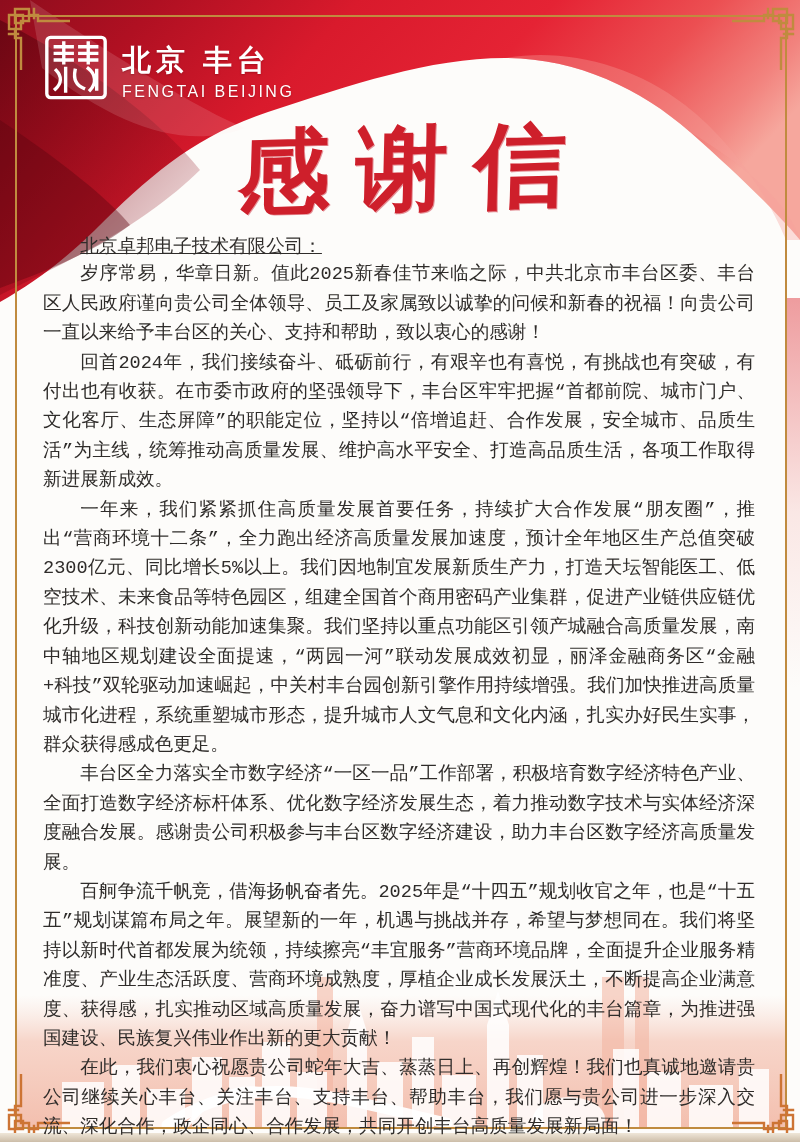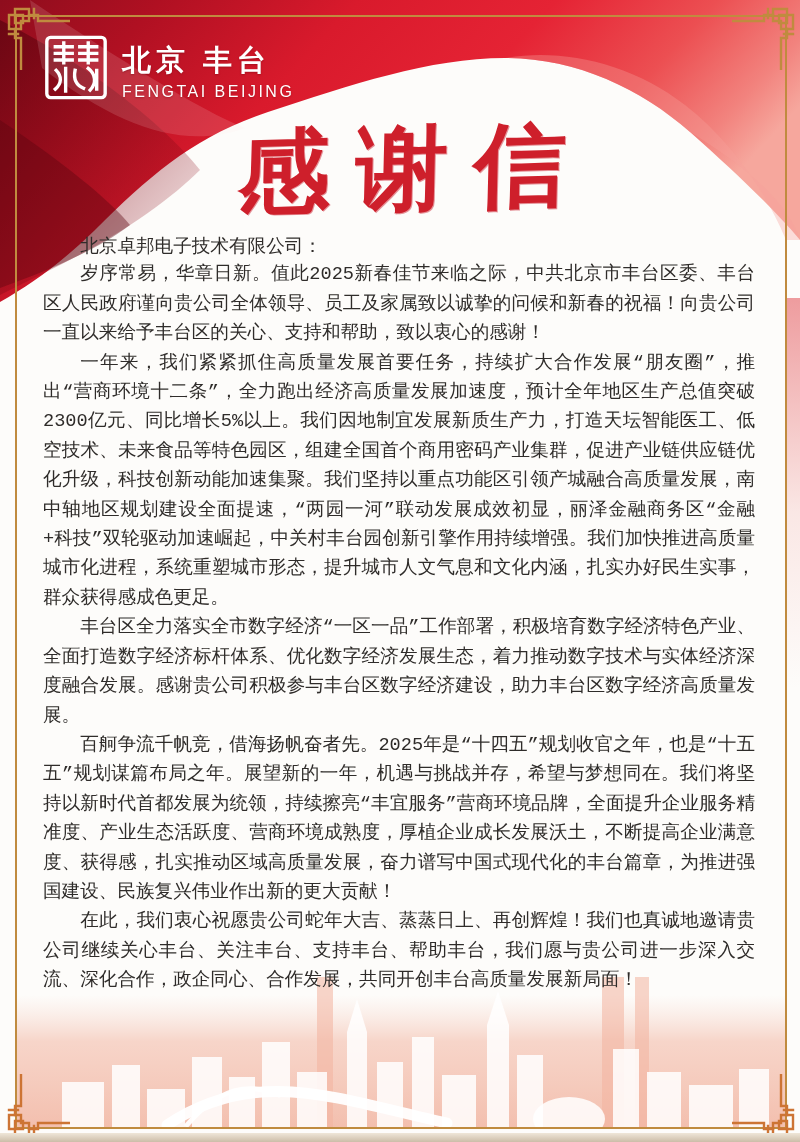--- a/index.html
+++ b/index.html
@@ -47,21 +47,21 @@
     transform:rotate(-1.6deg) skewX(-3deg);
     text-shadow:1px 1px 0 rgba(200,20,35,.45);
   }
 
   
   .letter {
     position:absolute; left:43px; right:45px; top:231px; z-index:6;
     color:var(--text-ink,#2f2c2a); font-size:18.6px; line-height:29.4px;
     text-align:justify; font-weight:500;
   }
-  .salutation { text-indent:2em; }
+  .salutation { text-indent:2em;text-decoration:underline; }
   .para { margin:0; text-indent:2em;font-family:Liberation Mono, monospace; }
 
   
   .skyline { position:absolute; left:17px; bottom:15px; width:768px; height:150px; z-index:1; }
 
   
   .right-fade {
     position:absolute; top:298px; right:0; width:13px; height:390px; z-index:2;
     background:linear-gradient(to bottom, rgba(228,92,97,.6), rgba(243,183,180,.3) 55%, rgba(255,255,255,0));
   }
@@ -155,20 +155,21 @@
     <g fill="none" stroke="rgba(255,255,255,0.95)" stroke-linecap="round">
       <path d="M150,148 C240,88 320,122 430,146" stroke-width="11"></path>
       <path d="M170,148 C200,112 230,104 262,118" stroke-width="5"></path>
     </g>
   </svg>
 
   <div class="letter">
     <div class="salutation">北京卓邦电子技术有限公司：</div>
     <div>
         <p class="para">岁序常易，华章日新。值此2025新春佳节来临之际，中共北京市丰台区委、丰台区人民政府谨向贵公司全体领导、员工及家属致以诚挚的问候和新春的祝福！向贵公司一直以来给予丰台区的关心、支持和帮助，致以衷心的感谢！</p>
+        <p class="para">回首2024年，我们接续奋斗、砥砺前行，有艰辛也有喜悦，有挑战也有突破，有付出也有收获。在市委市政府的坚强领导下，丰台区牢牢把握“首都前院、城市门户、文化客厅、生态屏障”的职能定位，坚持以“倍增追赶、合作发展，安全城市、品质生活”为主线，统筹推动高质量发展、维护高水平安全、打造高品质生活，各项工作取得新进展新成效。</p>
         <p class="para">一年来，我们紧紧抓住高质量发展首要任务，持续扩大合作发展“朋友圈”，推出“营商环境十二条”，全力跑出经济高质量发展加速度，预计全年地区生产总值突破2300亿元、同比增长5%以上。我们因地制宜发展新质生产力，打造天坛智能医工、低空技术、未来食品等特色园区，组建全国首个商用密码产业集群，促进产业链供应链优化升级，科技创新动能加速集聚。我们坚持以重点功能区引领产城融合高质量发展，南中轴地区规划建设全面提速，“两园一河”联动发展成效初显，丽泽金融商务区“金融+科技”双轮驱动加速崛起，中关村丰台园创新引擎作用持续增强。我们加快推进高质量城市化进程，系统重塑城市形态，提升城市人文气息和文化内涵，扎实办好民生实事，群众获得感成色更足。</p>
         <p class="para">丰台区全力落实全市数字经济“一区一品”工作部署，积极培育数字经济特色产业、全面打造数字经济标杆体系、优化数字经济发展生态，着力推动数字技术与实体经济深度融合发展。感谢贵公司积极参与丰台区数字经济建设，助力丰台区数字经济高质量发展。</p>
         <p class="para">百舸争流千帆竞，借海扬帆奋者先。2025年是“十四五”规划收官之年，也是“十五五”规划谋篇布局之年。展望新的一年，机遇与挑战并存，希望与梦想同在。我们将坚持以新时代首都发展为统领，持续擦亮“丰宜服务”营商环境品牌，全面提升企业服务精准度、产业生态活跃度、营商环境成熟度，厚植企业成长发展沃土，不断提高企业满意度、获得感，扎实推动区域高质量发展，奋力谱写中国式现代化的丰台篇章，为推进强国建设、民族复兴伟业作出新的更大贡献！</p>
         <p class="para">在此，我们衷心祝愿贵公司蛇年大吉、蒸蒸日上、再创辉煌！我们也真诚地邀请贵公司继续关心丰台、关注丰台、支持丰台、帮助丰台，我们愿与贵公司进一步深入交流、深化合作，政企同心、合作发展，共同开创丰台高质量发展新局面！</p>
       </div>
 
   </div>
 
   <div class="frame"></div>
 

